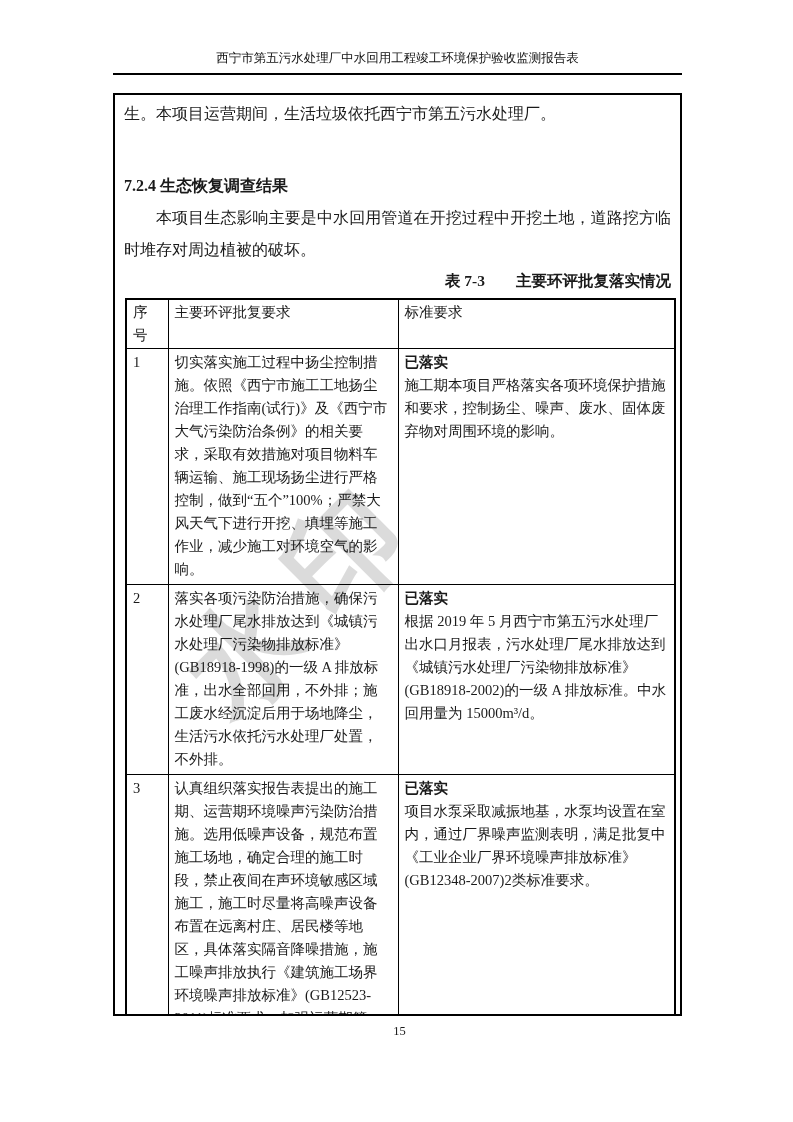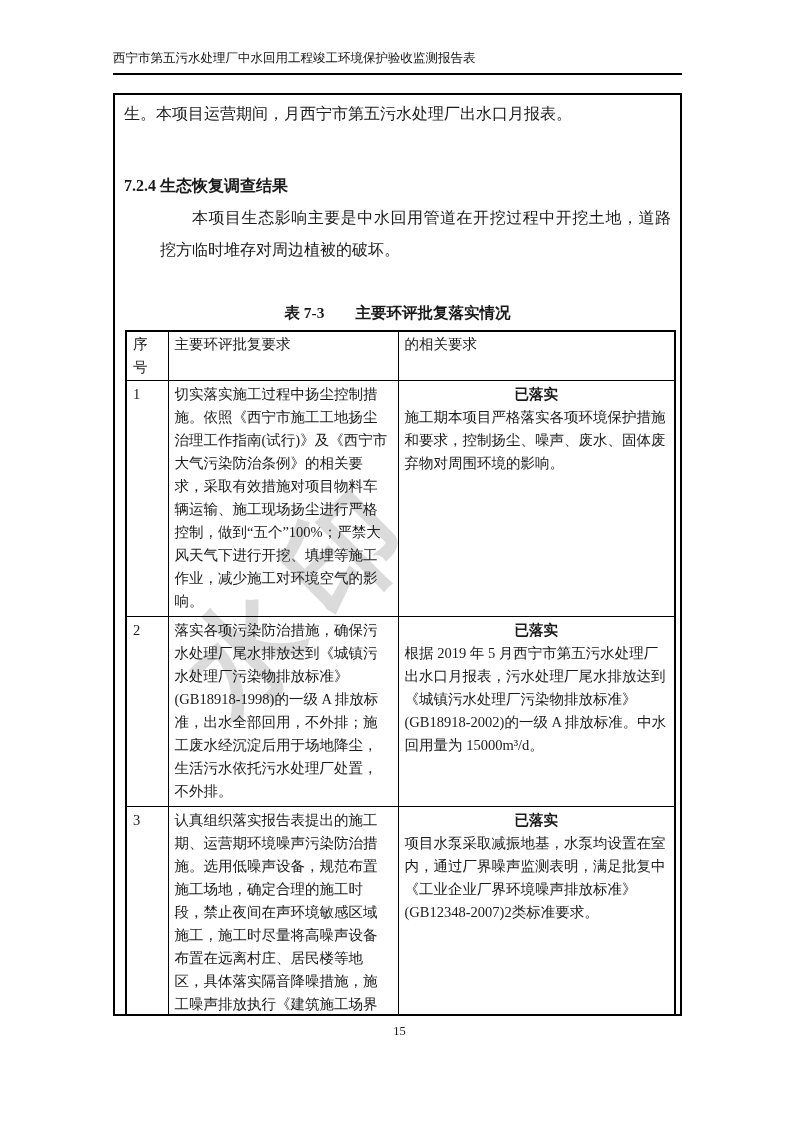--- a/index.html
+++ b/index.html
@@ -23,20 +23,21 @@
     transform: rotate(-45deg);
     transform-origin: left top;
     white-space: nowrap;
     z-index: 0;
     pointer-events: none;
   }
 
   .doc-header {
     position: absolute;
     top: 50px; left: 113px; width: 569px;
+    text-align: center;
     font-size: 12.5px;
     color: #111;
     z-index: 1;
   }
   .header-rule {
     position: absolute;
     top: 73px; left: 113px; width: 569px;
     border-bottom: 2px solid #000;
     z-index: 1;
   }
@@ -46,25 +47,25 @@
     top: 93px; left: 113px; width: 569px; height: 923px;
     border: 2px solid #000;
     padding: 3px 9px 0 9px;
     z-index: 1;
     background: transparent;
     overflow: hidden;
   }
 
   .body-text { font-size: 16px; line-height: 32px; text-align: justify; }
   .cont-line { text-indent: 0; }
-  .para-indent { text-indent: 2em; margin-left: 36px; }
+  .para-indent { text-indent: 2em; }
   .sec-heading { font-size: 16px; font-weight: bold; line-height: 32px; margin-top: 40px; }
   .table-caption {
-    text-align: center; font-weight: bold; font-size: 15.5px;
-    line-height: 30px; margin-bottom: 2px; margin-top: 32px;
+    text-align: right; font-weight: bold; font-size: 15.5px;
+    line-height: 30px; margin-bottom: 2px;
   }
 
   table.approval {
     border-collapse: collapse;
     width: 551px;
     margin-left: 1px;
     border: 2px solid #000;
     background: transparent;
   }
   table.approval th, table.approval td {
@@ -77,21 +78,21 @@
     line-height: 23px;
     background: transparent;
   }
   th.col-no, td.col-no { width: 42px; }
   th.col-req, td.col-req { width: 230px; }
   table.approval th { height: 24px; padding-top: 1px; padding-bottom: 1px; }
   td.cell-req, td.cell-status { text-align: justify; }
   tr.row-1 td { height: 186px; }
   tr.row-2 td { height: 154px; }
   tr.row-3 td { height: 300px; }
-  .status-title { font-weight: bold; display: block; text-align: center; }
+  .status-title { font-weight: bold; display: block; }
 
   .page-number {
     position: absolute;
     top: 1024px; left: 3px; width: 793px;
     text-align: center;
     font-size: 12.5px;
     z-index: 1;
   }
 </style>
 </head>
@@ -99,36 +100,36 @@
 
 <div class="page">
 
   <div class="watermark">水印</div>
 
   <div class="doc-header">西宁市第五污水处理厂中水回用工程竣工环境保护验收监测报告表</div>
   <div class="header-rule"></div>
 
   <div class="outer-box">
 
-    <p class="body-text cont-line">生。本项目运营期间，月西宁市第五污水处理厂出水口月报表。</p>
+    <p class="body-text cont-line">生。本项目运营期间，生活垃圾依托西宁市第五污水处理厂。</p>
 
     <div class="sec-heading">7.2.4 生态恢复调查结果</div>
 
     <p class="body-text para-indent">本项目生态影响主要是中水回用管道在开挖过程中开挖土地，道路挖方临时堆存对周边植被的破坏。</p>
 
 
 
     <div class="table-caption">表 7-3　　主要环评批复落实情况</div>
 
     <table class="approval">
       <thead>
         <tr>
           <th class="col-no">序号</th>
           <th class="col-req">主要环评批复要求</th>
-          <th>的相关要求</th>
+          <th>标准要求</th>
         </tr>
       </thead>
       <tbody>
         <tr class="row-1">
           <td class="col-no">1</td>
           <td class="col-req cell-req">切实落实施工过程中扬尘控制措施。依照《西宁市施工工地扬尘治理工作指南(试行)》及《西宁市大气污染防治条例》的相关要求，采取有效措施对项目物料车辆运输、施工现场扬尘进行严格控制，做到“五个”100%；严禁大风天气下进行开挖、填埋等施工作业，减少施工对环境空气的影响。</td>
           <td class="cell-status">
             <span class="status-title">已落实</span>
             <span>施工期本项目严格落实各项环境保护措施和要求，控制扬尘、噪声、废水、固体废弃物对周围环境的影响。</span>
           </td>

